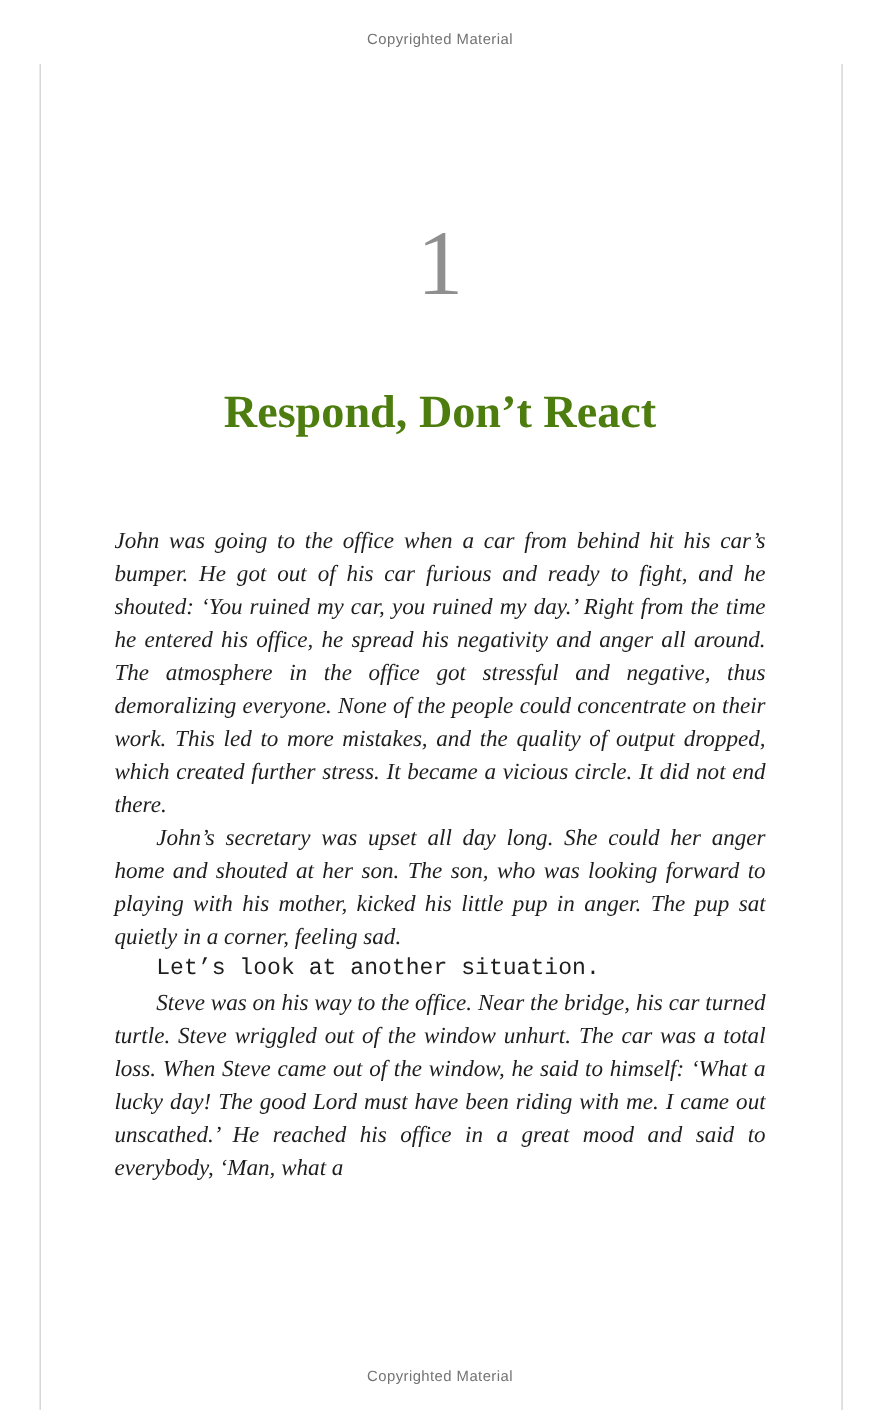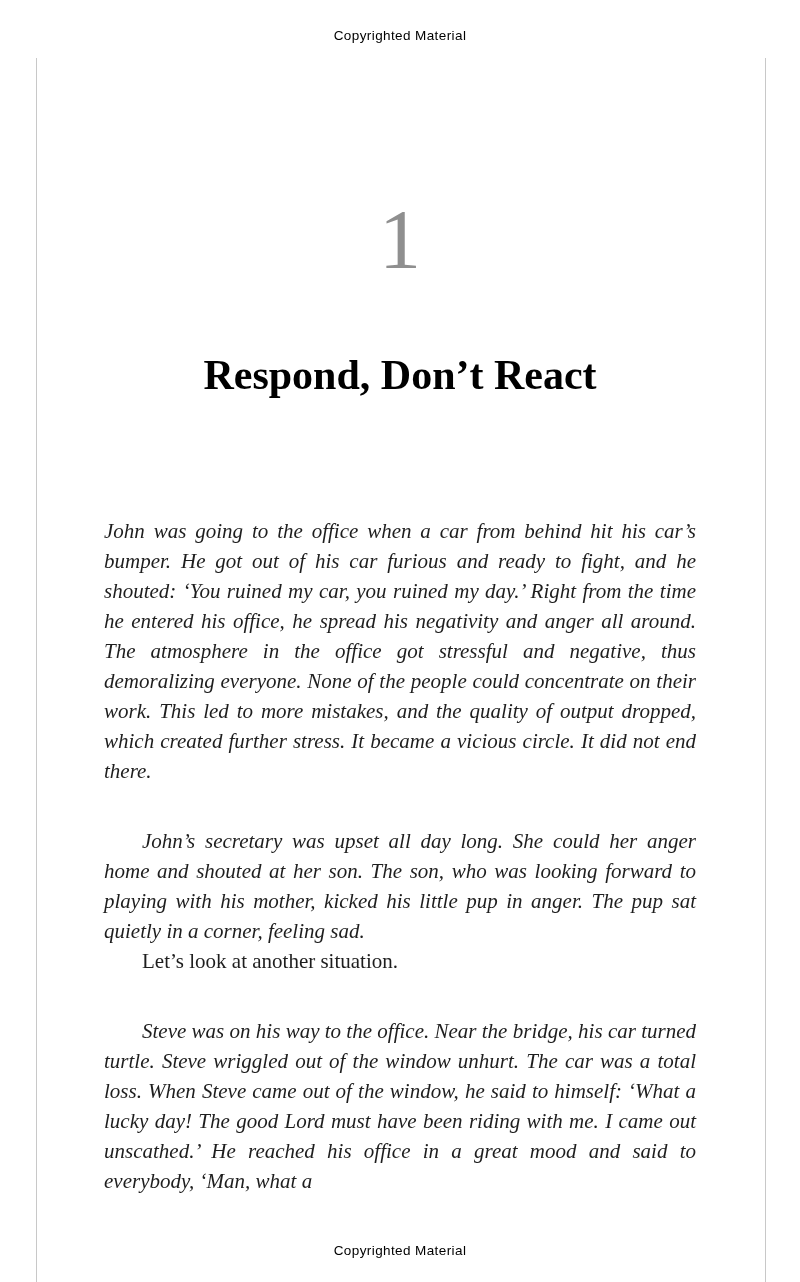--- a/index.html
+++ b/index.html
@@ -26,21 +26,21 @@
   .edge-right { right: 34px; }
 
   .copyright {
     position: absolute;
     left: 0;
     width: 100%;
     text-align: center;
     font-family: "Liberation Sans", sans-serif;
     font-size: 13.5px;
     letter-spacing: 0.4px;
-    color: #000000;
+    color: #737373;
   }
   .copyright.top    { top: 28px; }
   .copyright.bottom { bottom: 24px; }
 
   .chapter-number {
     position: absolute;
     top: 198px;
     left: 0;
     width: 100%;
     text-align: center;
@@ -54,38 +54,38 @@
     position: absolute;
     top: 352px;
     left: 0;
     width: 100%;
     margin: 0;
     text-align: center;
     font-family: "Liberation Serif", serif;
     font-size: 42px;
     font-weight: 700;
     line-height: 1.1;
-    color: #000000;
+    color: #4d7c0f;
   }
   .body-text {
     position: absolute;
     top: 476px;
     left: 104px;
     width: 592px;
     color: #1e1e1e;
     font-size: 21px;
     line-height: 30px;
     text-align: justify;
   }
   .body-text p {
     margin: 0;
     padding: 0;
   }
-  .para.italic  { font-style: italic; margin-top: 40px; }
-  .para.regular { font-style: normal; }
+  .para.italic  { font-style: italic; }
+  .para.regular { font-style: normal; font-family: Liberation Mono, monospace; }
   .para.indent  { text-indent: 38px; }
 </style>
 </head>
 <body>
 
 <div class="page">
 
   <div class="edge edge-left"></div>
   <div class="edge edge-right"></div>
 

